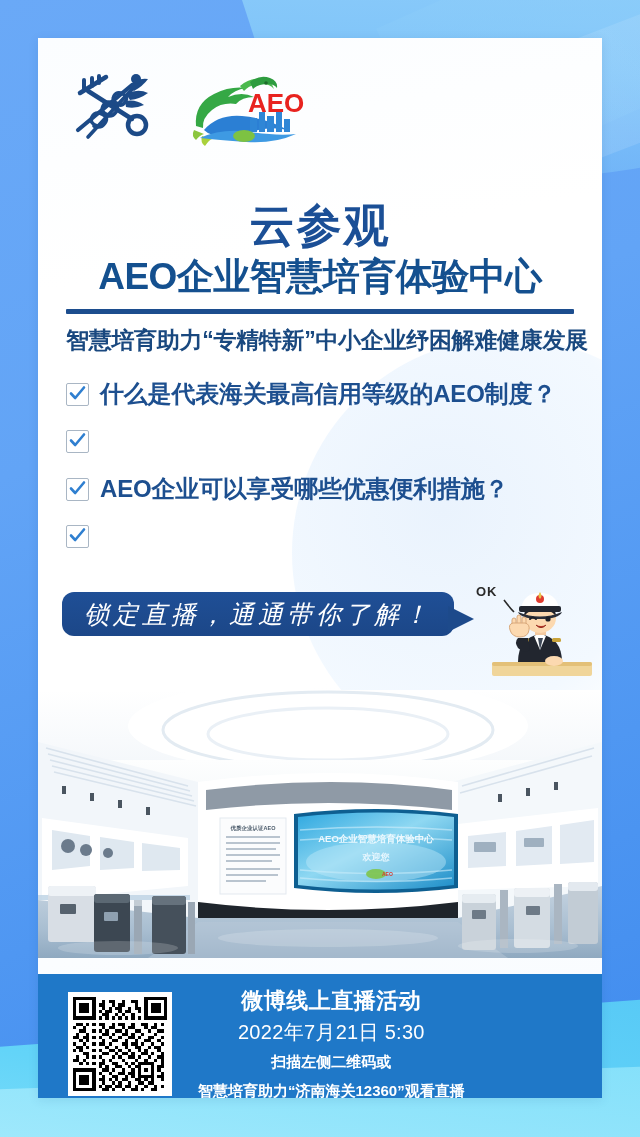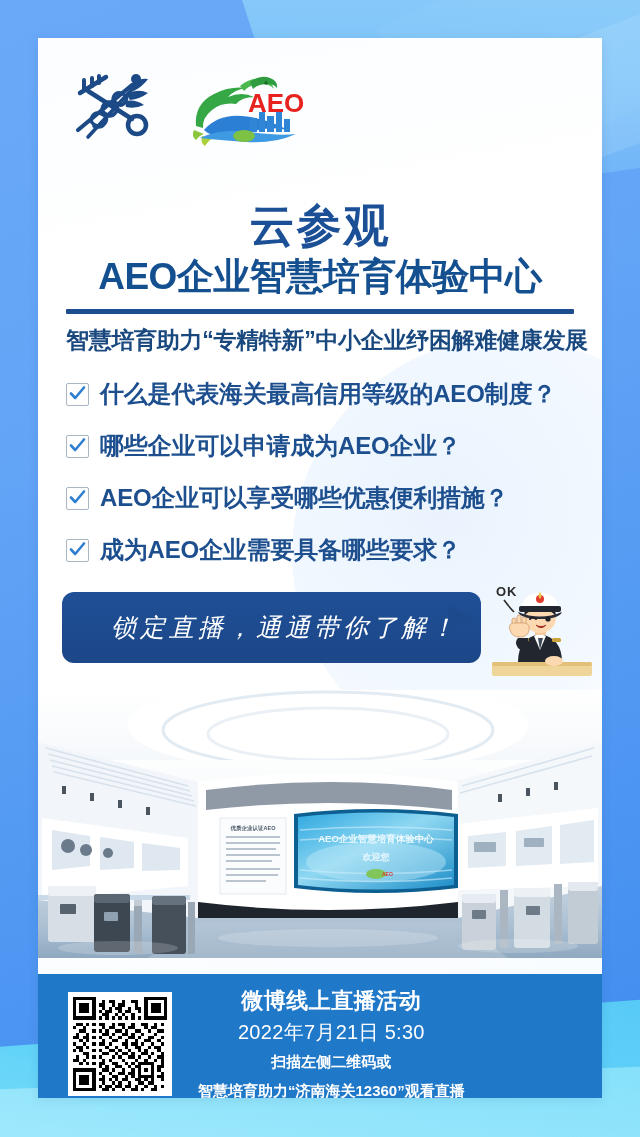--- a/index.html
+++ b/index.html
@@ -169,27 +169,26 @@
   .callout-wrap {
     position: absolute;
     left: 24px; top: 540px;
     width: 540px;
     height: 112px;
   }
   .callout {
     position: absolute;
     left: 0; top: 14px;
     width: 392px;
-    height: 71px;
+    height: 44px;
     background: linear-gradient(180deg, #1f4f96 0%, #1c4788 100%);
     border-radius: 12px;
     display: flex;
     align-items: center;
     justify-content: center;
-    padding-left: 27px;
   }
   .callout-tail {
     position: absolute;
     left: 386px; top: 28px;
     width: 0; height: 0;
     border-top: 13px solid transparent;
     border-bottom: 13px solid transparent;
     border-left: 26px solid #1d4a8b;
   }
   .callout-text {
@@ -205,21 +204,20 @@
     left: 412px; top: 0px;
     width: 128px; height: 108px;
   }
   .mascot-ok {
     position: absolute;
     left: 2px; top: 6px;
     font-size: 13px;
     font-weight: bold;
     color: #2a2a2a;
     letter-spacing: 1px;
-    margin-left: 20px;
   }
 
   
   .photo {
     position: absolute;
     left: 0; top: 652px;
     width: 564px;
     height: 268px;
     overflow: hidden;
     background: #eef4f9;
@@ -367,39 +365,37 @@
         </span>
         <span class="q-text">什么是代表海关最高信用等级的AEO制度？</span>
       </div>
 
       <div class="q-item">
         <span class="q-check">
           <svg width="19" height="19" viewBox="0 0 19 19">
             <path d="M3 9.5 L7.2 14 L16 3.5" stroke="#2f7fd0" stroke-width="2.6" fill="none" stroke-linecap="round" stroke-linejoin="round"></path>
           </svg>
         </span>
-        <span class="q-text">哪些企业可以申请成为AEO企业？</span>
       </div>
 
       <div class="q-item">
         <span class="q-check">
           <svg width="19" height="19" viewBox="0 0 19 19">
             <path d="M3 9.5 L7.2 14 L16 3.5" stroke="#2f7fd0" stroke-width="2.6" fill="none" stroke-linecap="round" stroke-linejoin="round"></path>
           </svg>
         </span>
         <span class="q-text">AEO企业可以享受哪些优惠便利措施？</span>
       </div>
 
       <div class="q-item">
         <span class="q-check">
           <svg width="19" height="19" viewBox="0 0 19 19">
             <path d="M3 9.5 L7.2 14 L16 3.5" stroke="#2f7fd0" stroke-width="2.6" fill="none" stroke-linecap="round" stroke-linejoin="round"></path>
           </svg>
         </span>
-        <span class="q-text">成为AEO企业需要具备哪些要求？</span>
       </div>
 
     </div>
 
     <div class="callout-wrap">
       <div class="callout">
         <span class="callout-text">锁定直播，通通带你了解！</span>
       </div>
       <div class="callout-tail"></div>
 

